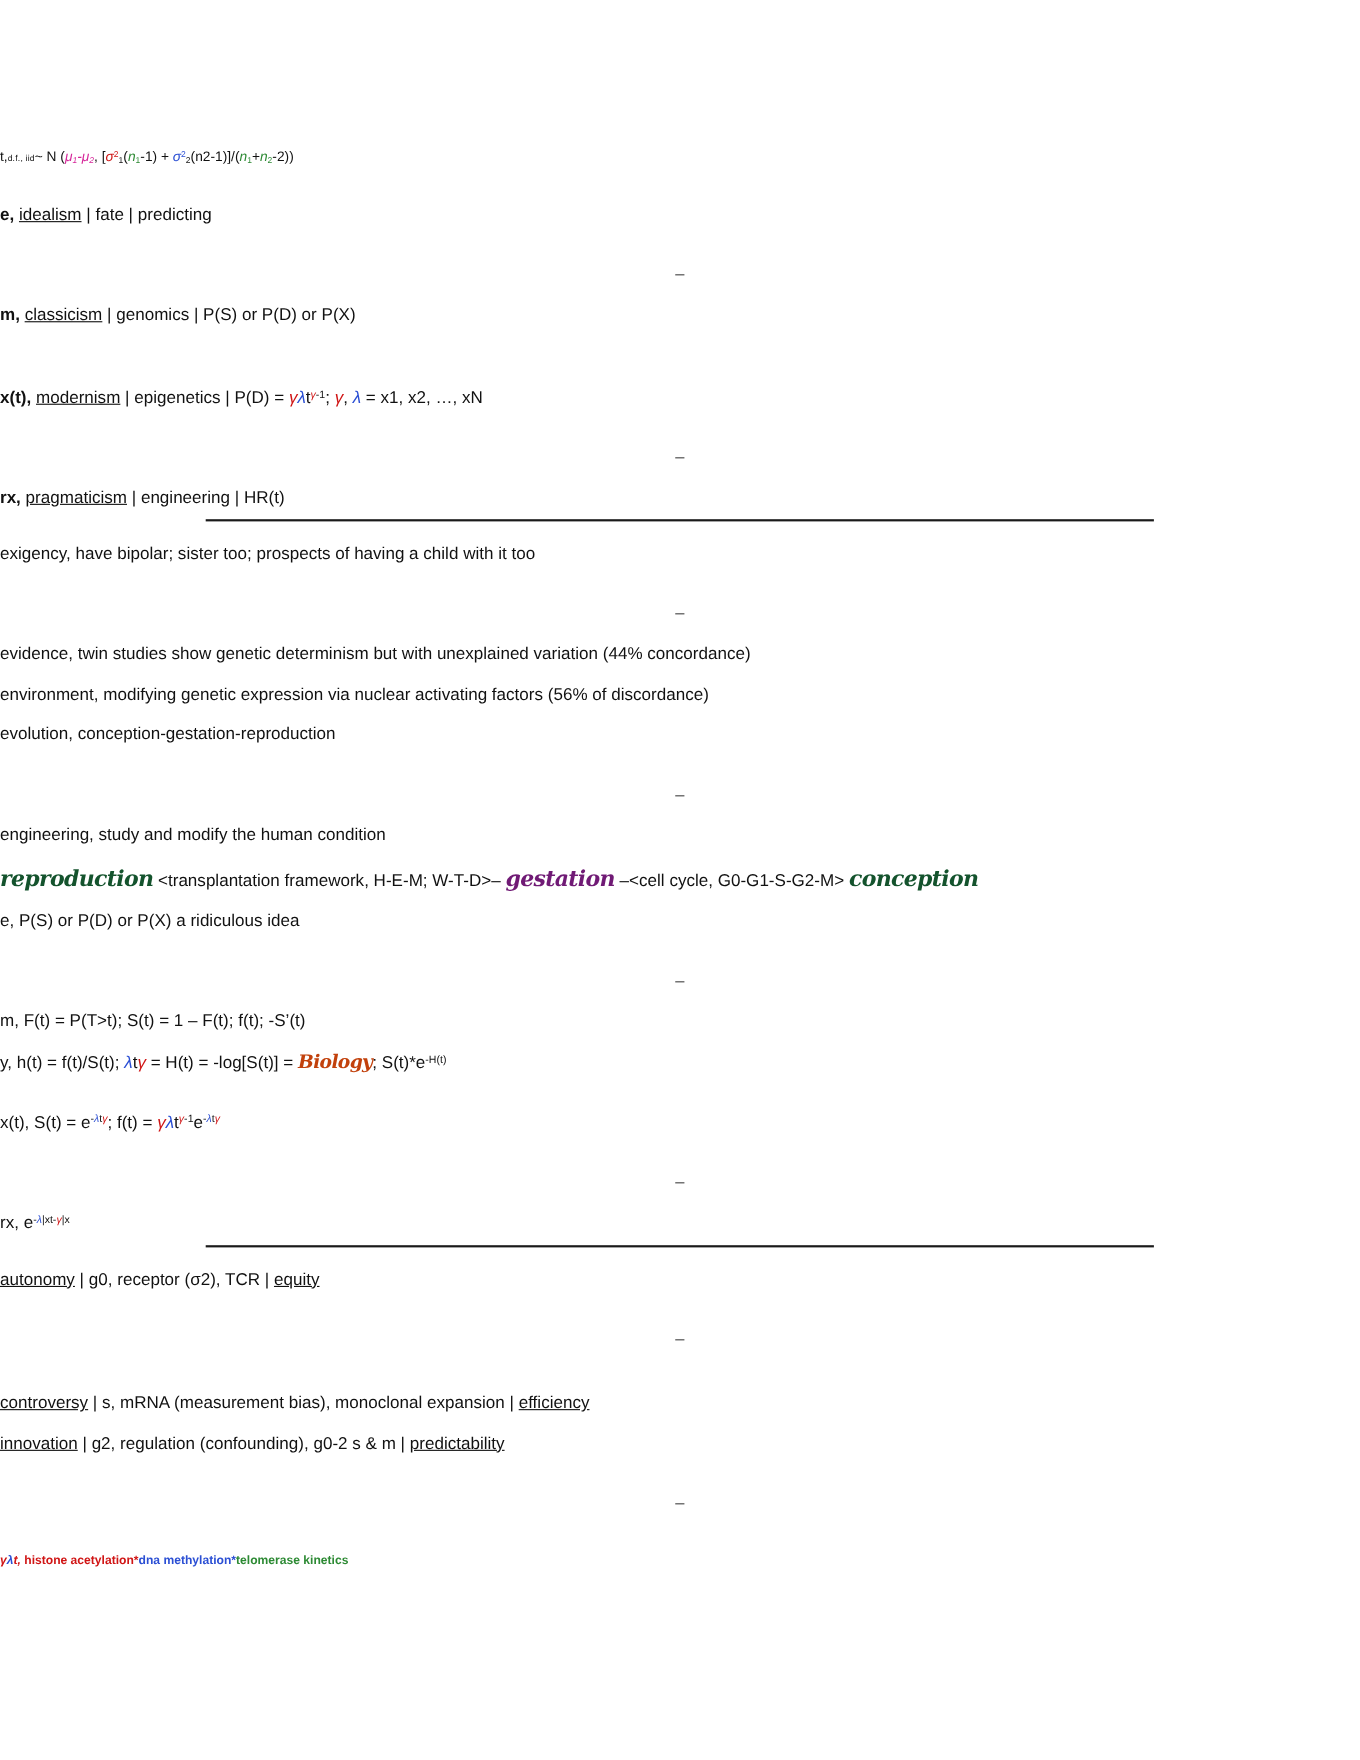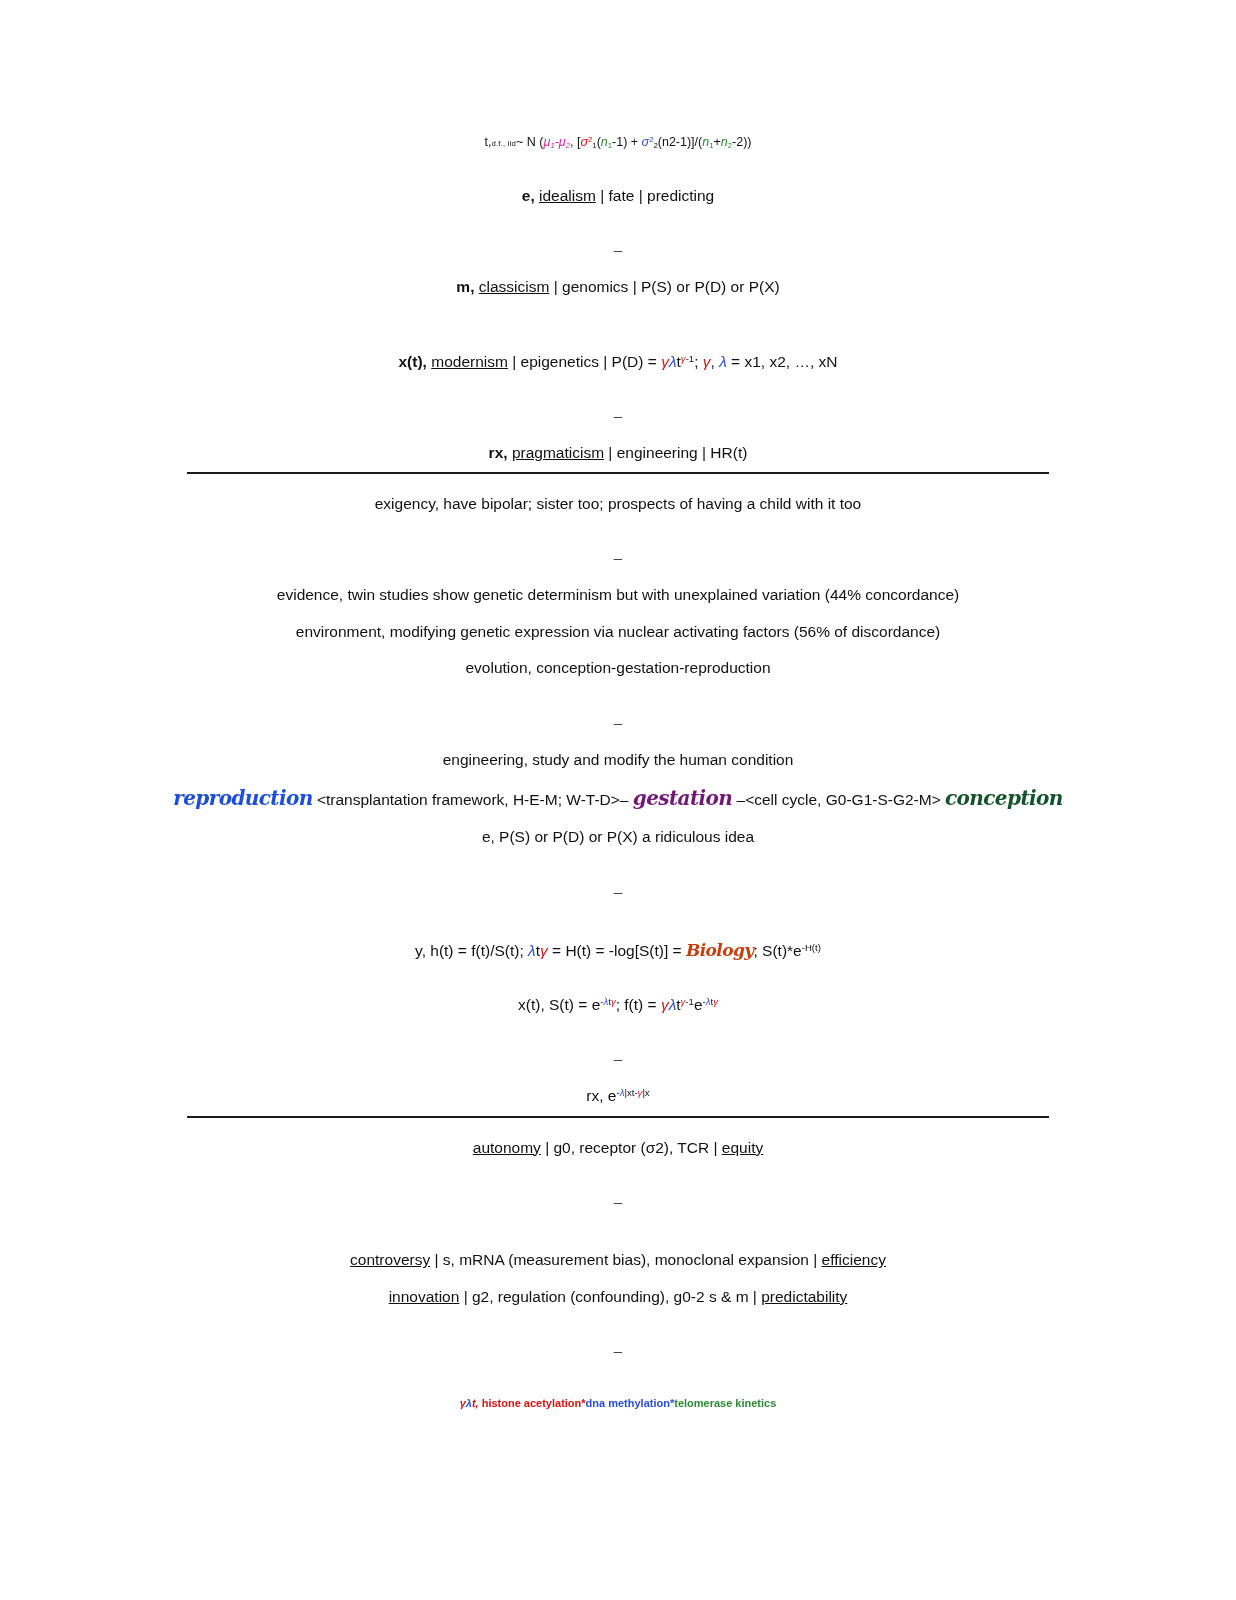--- a/index.html
+++ b/index.html
@@ -16,21 +16,20 @@
     -webkit-font-smoothing: antialiased;
   }
   .page {
     position: relative;
     width: 1236px;
     height: 1600px;
     box-sizing: border-box;
     padding-top: 136px;
   }
   .line {
-    text-align: center;
     font-size: 15.5px;
     line-height: 1.0;
     color: #111;
     white-space: nowrap;
   }
   .tiny {
     font-size: 12.5px;
   }
   .dash {
     text-align: center;
@@ -69,21 +68,21 @@
   .c-green{ color: #2d8a34; }
   .sigma { font-style: italic; }
   
   .script {
     font-family: "DejaVu Serif", serif;
     font-style: italic;
     font-weight: bold;
     letter-spacing: -0.6px;
     font-size: 20px;
   }
-  .script-red { color: #1d4ed8; }
+  .script-red { color: #14532d; }
   .script-blue { color: #701a75; }
   .script-green { color: #14532d; }
   .script-purple { color: #c2410c; }
   .script-sm { font-size: 17px; }
   .footer-line { font-size: 11px; font-weight: bold; }
 </style>
 </head>
 <body>
 
 <div class="page">
@@ -156,20 +155,21 @@
   </div>
 
   <div class="spacer-sm"></div>
 
   <div class="line">e, P(S) or P(D) or P(X) a ridiculous idea</div>
 
   <div class="spacer-md"></div>
   <div class="dash">–</div>
   <div class="spacer-sm"></div>
 
+  <div class="line">m, F(t) = P(T&gt;t); S(t) = 1 – F(t); f(t); -S’(t)</div>
 
   <div class="spacer-sm"></div>
 
   <div class="line">
     <span>y, h(t) = f(t)/S(t); </span><span class="c-blue it">λ</span><span>t</span><span class="c-red it">γ</span><span> = H(t) = -log[S(t)] = </span><span class="script script-purple script-sm">Biology</span><span>; S(t)*e</span><sup>-H(t)</sup>
   </div>
 
   <div class="spacer-md"></div>
 
   <div class="line">

